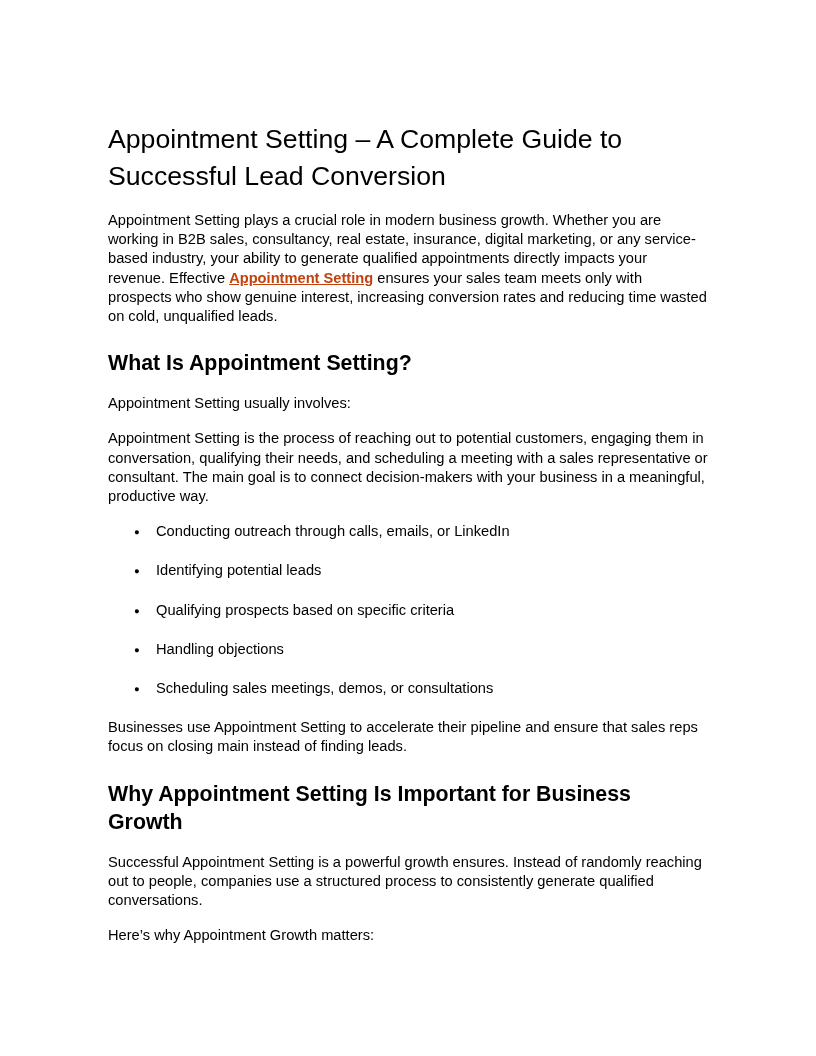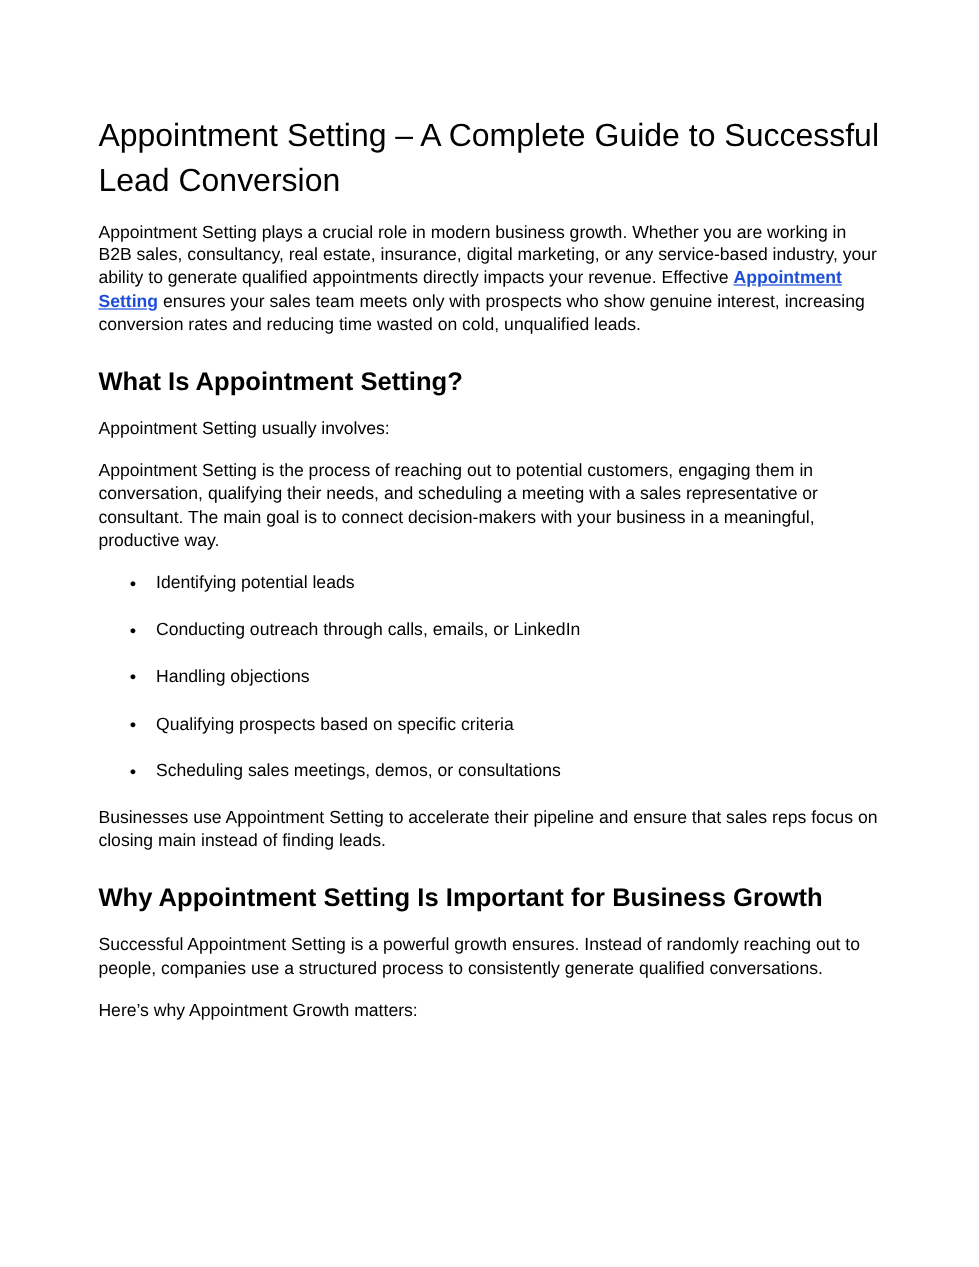--- a/index.html
+++ b/index.html
@@ -7,21 +7,21 @@
     padding: 0;
     background: #ffffff;
   }
   .page {
     position: relative;
     width: 816px;
     height: 1056px;
     margin: 0 auto;
     background: #ffffff;
     box-sizing: border-box;
-    padding: 82px;
+    padding: 108px;
     overflow: hidden;
     color: #000000;
     font-family: "Liberation Sans", "DejaVu Sans", sans-serif;
     font-size: 11pt;
     line-height: 19.2px;
     -webkit-font-smoothing: antialiased;
   }
   h1.doc-title {
     font-size: 20pt;
     line-height: 37px;
@@ -32,21 +32,21 @@
   h2.doc-heading {
     font-size: 16pt;
     line-height: 28px;
     font-weight: 700;
     margin: 23px 0 17px 0;
   }
   p.doc-para {
     margin: 0 0 16px 0;
   }
   a.doc-link {
-    color: #1d4ed8;
+    color: #c2410c;
     font-weight: 700;
     text-decoration: underline;
   }
   ul.doc-list {
     list-style: none;
     margin: 2px 0 14px 0;
     padding: 0 0 0 48px;
   }
   ul.doc-list li {
     position: relative;
@@ -70,24 +70,24 @@
 
   <p class="doc-para"><span>Appointment Setting plays a crucial role in modern business growth. Whether you are working in B2B sales, consultancy, real estate, insurance, digital marketing, or any service-based industry, your ability to generate qualified appointments directly impacts your revenue. Effective </span><a class="doc-link" href="#">Appointment Setting</a><span> ensures your sales team meets only with prospects who show genuine interest, increasing conversion rates and reducing time wasted on cold, unqualified leads.</span></p>
 
   <h2 class="doc-heading">What Is Appointment Setting?</h2>
 
   <p class="doc-para">Appointment Setting usually involves:</p>
 
   <p class="doc-para">Appointment Setting is the process of reaching out to potential customers, engaging them in conversation, qualifying their needs, and scheduling a meeting with a sales representative or consultant. The main goal is to connect decision-makers with your business in a meaningful, productive way.</p>
 
   <ul class="doc-list">
+    <li>Conducting outreach through calls, emails, or LinkedIn</li>
     <li>Identifying potential leads</li>
-    <li>Conducting outreach through calls, emails, or LinkedIn</li>
+    <li>Qualifying prospects based on specific criteria</li>
     <li>Handling objections</li>
-    <li>Qualifying prospects based on specific criteria</li>
     <li>Scheduling sales meetings, demos, or consultations</li>
   </ul>
 
   <p class="doc-para">Businesses use Appointment Setting to accelerate their pipeline and ensure that sales reps focus on closing main instead of finding leads.</p>
 
   <h2 class="doc-heading">Why Appointment Setting Is Important for Business Growth</h2>
 
   <p class="doc-para">Successful Appointment Setting is a powerful growth ensures. Instead of randomly reaching out to people, companies use a structured process to consistently generate qualified conversations.</p>
 
   <p class="doc-para">Here’s why Appointment Growth matters:</p>

